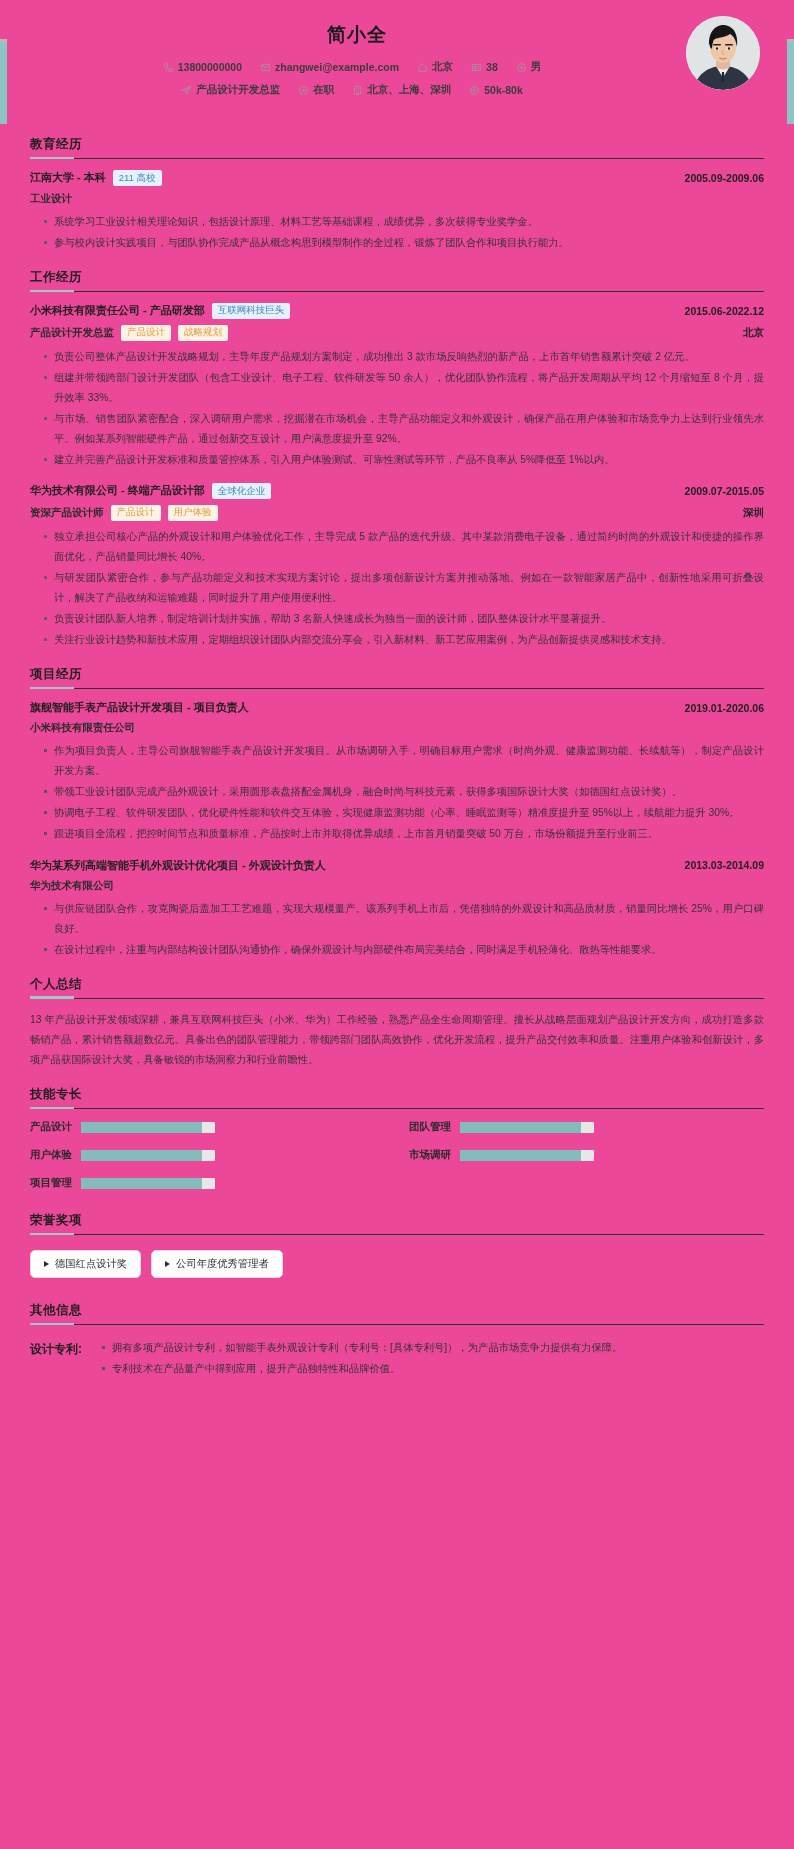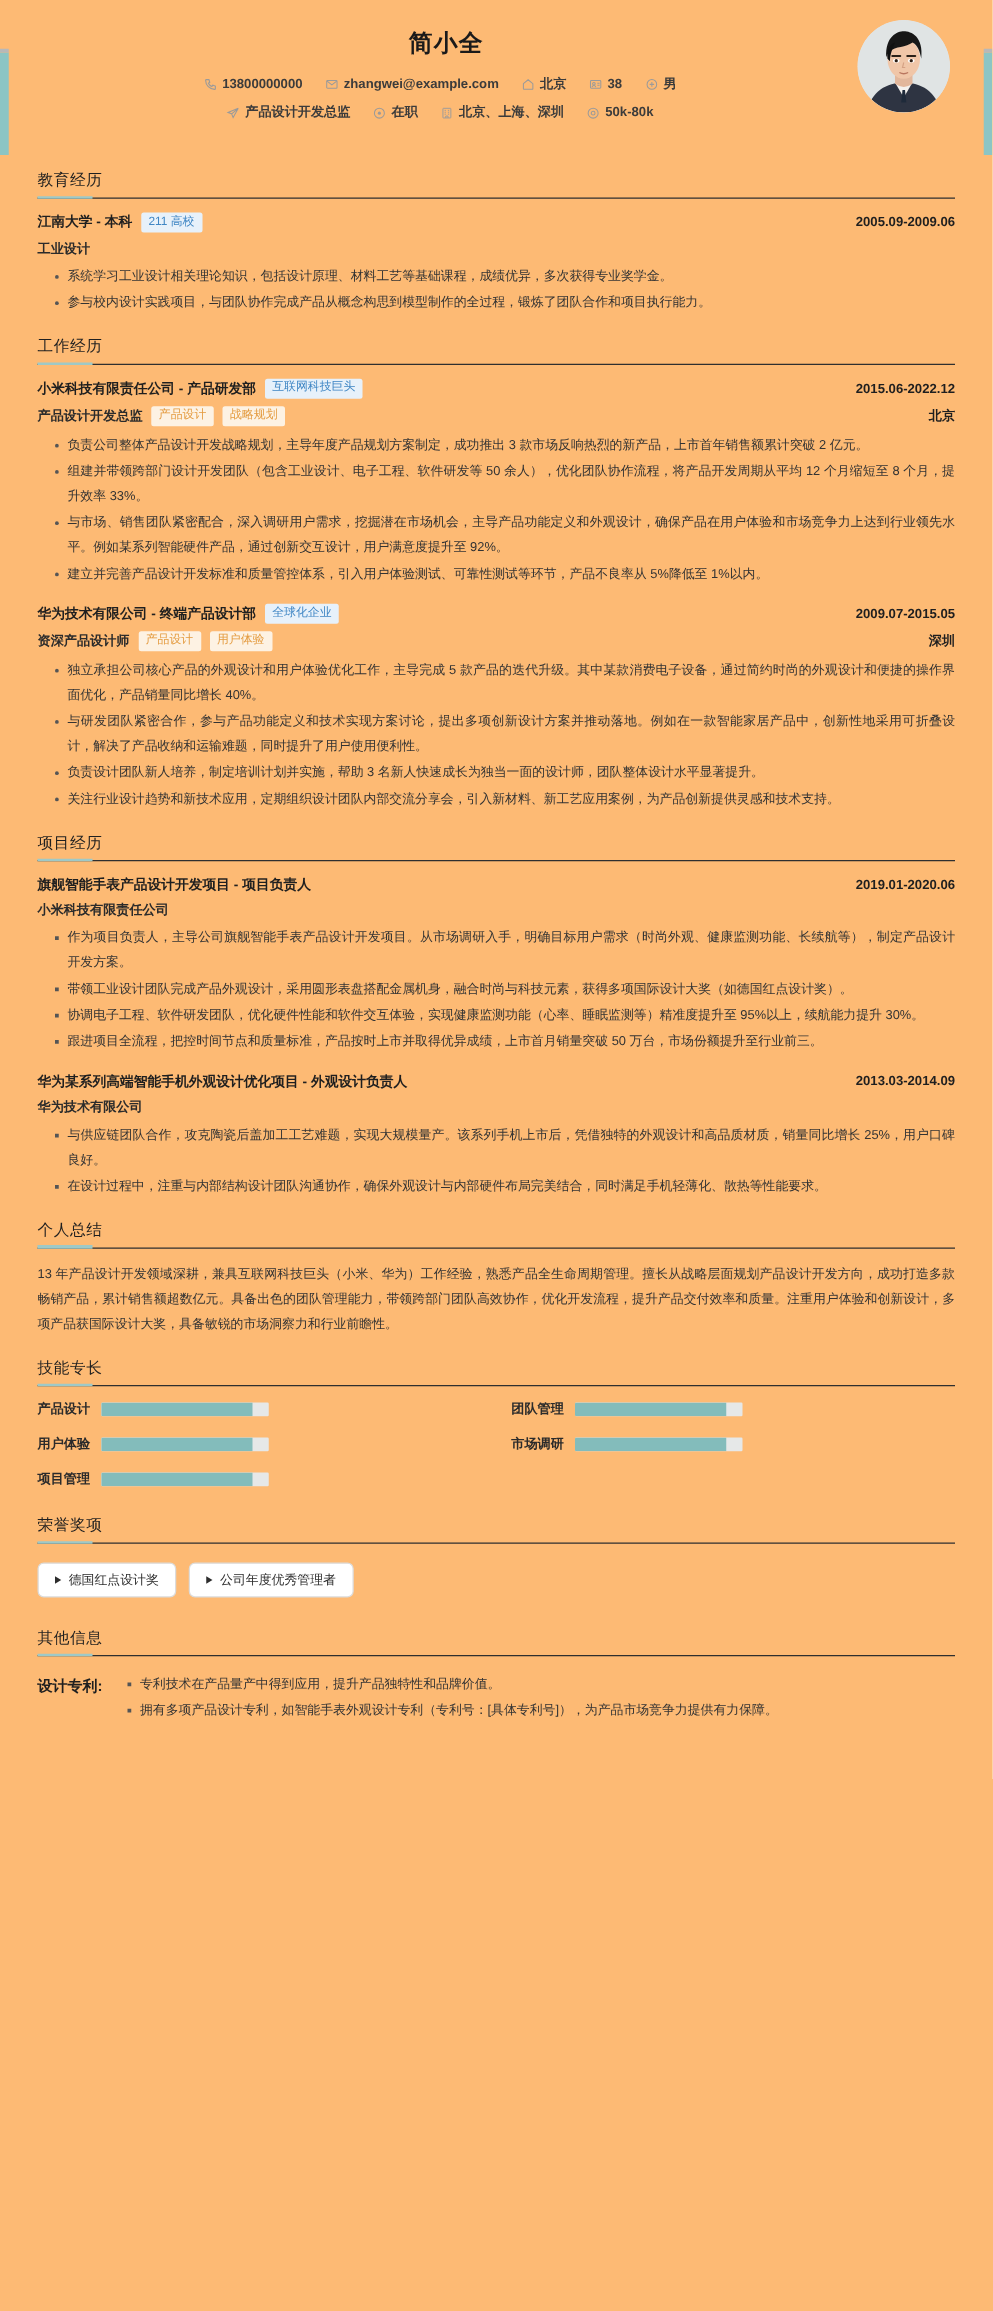--- a/index.html
+++ b/index.html
@@ -7,21 +7,21 @@
     width:794px;
     background:#ffffff;
     font-family:"Liberation Sans","DejaVu Sans",sans-serif;
     color:#262626;
     -webkit-font-smoothing:antialiased;
   }
   .page{
     position:relative;
     width:794px;
     min-height:1849px;
-    background:#fdba74;
+    background:#ec4899;
     box-sizing:border-box;
     padding:0 0 0 0;
     overflow:hidden;
   }
   
   .side-bar{
     position:absolute;
     top:42px;
     width:7px;
     height:82px;
@@ -97,21 +97,21 @@
   .section{margin-top:16px;}
   .section-head{
     position:relative;
     padding-bottom:5px;
     border-bottom:1.2px solid #2f2f2f;
     margin-bottom:11px;
   }
   .section-head h2{
     margin:0;
     font-size:12.5px;
-    font-weight:normal;
+    font-weight:bold;
     color:#1f1f1f;
     letter-spacing:.5px;
   }
   .section-head::after{
     content:"";
     position:absolute;
     left:0;bottom:-1.2px;
     width:44px;height:2.6px;
     background:#9ec9c7;
   }
@@ -593,22 +593,22 @@
 
     <div class="section">
       <div class="section-head">
         <h2>其他信息</h2>
       </div>
       <div id="other-groups">
           <div class="other-row">
             <span class="other-label">设计专利:</span>
             <div class="other-body">
               <ul class="bullets square">
+                <li>拥有多项产品设计专利，如智能手表外观设计专利（专利号：[具体专利号]），为产品市场竞争力提供有力保障。</li>
                 <li>专利技术在产品量产中得到应用，提升产品独特性和品牌价值。</li>
-                <li>拥有多项产品设计专利，如智能手表外观设计专利（专利号：[具体专利号]），为产品市场竞争力提供有力保障。</li>
               </ul>
             </div>
           </div>
         </div>
     </div>
 
   </div>
 </div>
 
 </body></html>

